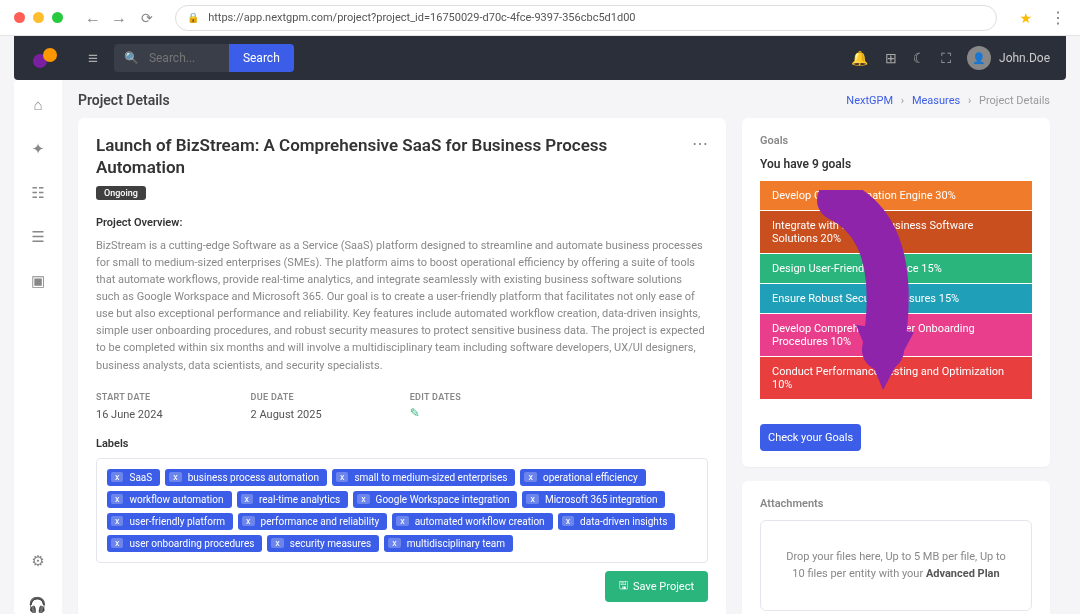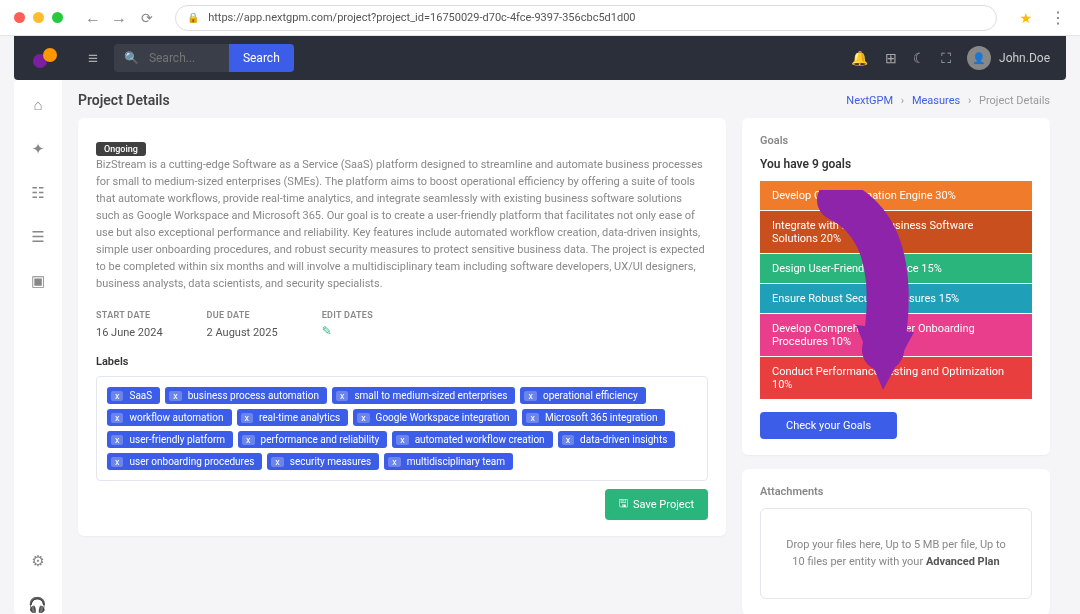--- a/index.html
+++ b/index.html
@@ -39,39 +39,39 @@
 .cols{display:flex;gap:16px}
 .left-col{flex:1;min-width:0}
 .right-col{width:308px;flex-shrink:0}
 .card{background:#fff;border-radius:6px;padding:16px 18px;margin-bottom:14px;box-shadow:0 1px 2px rgba(0,0,0,0.04)}
 .proj-title-row{display:flex;justify-content:space-between;align-items:flex-start}
 .proj-title{font-size:17px;font-weight:600;color:#333;line-height:1.3}
 .more-dots{color:#888;font-size:16px;cursor:pointer}
 .badge{display:inline-block;background:#404040;color:#fff;font-size:9px;padding:2px 8px;border-radius:3px;margin-top:8px;font-weight:500}
 .section-label{font-size:11px;font-weight:600;color:#333;margin-top:16px;margin-bottom:8px}
 .overview-text{font-size:11px;color:#888;line-height:1.55}
-.dates-row{display:flex;gap:44px;margin-top:18px}
+.dates-row{display:flex;gap:88px;margin-top:18px}
 .date-col .date-label{font-size:9px;color:#888;font-weight:600;letter-spacing:0.3px}
 .date-col .date-val{font-size:11px;color:#555;margin-top:6px}
 .edit-icon{color:#2ab57d;font-size:12px;cursor:pointer;margin-top:4px;display:inline-block}
 .labels-box{border:1px solid #e3e6ef;border-radius:4px;padding:10px;margin-top:8px;display:flex;flex-wrap:wrap;gap:5px}
 .tag{background:#3b5de7;color:#fff;font-size:10px;padding:3px 8px 3px 4px;border-radius:3px;display:inline-flex;align-items:center;gap:6px}
 .tag .x{background:rgba(255,255,255,0.25);border-radius:2px;padding:0 4px;font-size:9px;cursor:pointer}
 .save-labels-row{display:flex;justify-content:flex-end;margin-top:8px}
 .save-btn{background:#2ab57d;color:#fff;border:none;padding:6px 14px;font-size:11px;border-radius:4px;cursor:pointer;display:flex;align-items:center;gap:5px}
 .panel-title{font-size:11px;color:#888;font-weight:600;margin-bottom:10px}
 .goals-count{font-size:12px;font-weight:600;color:#333;margin-bottom:10px}
 .goal-bar{color:#fff;font-size:11px;padding:8px 12px;margin-bottom:1px}
 .goal-bar.g0{background:#f07b2b}
 .goal-bar.g1{background:#c94f1f}
 .goal-bar.g2{background:#2ab57d}
 .goal-bar.g3{background:#1fa0b8}
 .goal-bar.g4{background:#e83e8c}
 .goal-bar.g5{background:#e83e3e}
-.check-goals-btn{background:#3b5de7;color:#fff;border:none;padding:7px 26px;font-size:11px;border-radius:4px;margin-top:12px;cursor:pointer}
+.check-goals-btn{background:#3b5de7;color:#fff;border:none;padding:7px 8px;font-size:11px;border-radius:4px;margin-top:24px;cursor:pointer}
 .dropzone{border:1px solid #e3e6ef;border-radius:6px;padding:28px 18px;text-align:center;font-size:11px;color:#888;line-height:1.5;margin-top:8px}
 .dropzone b{color:#555}
 .overlay-arrow{position:absolute;left:808px;top:190px;width:120px;height:230px;pointer-events:none;z-index:10}
 </style>
 </head>
 <body>
 
 <div class="browser-chrome">
   <div class="dot r"></div>
   <div class="dot y"></div>
@@ -136,21 +136,26 @@
         <a href="#">Measures</a>
         <span class="sep">›</span>
         <span>Project Details</span>
       </div>
     </div>
 
     <div class="cols">
       <div class="left-col">
 
         <div class="card">
+          <div class="proj-title-row">
+            <div class="proj-title">Launch of BizStream: A Comprehensive SaaS for Business Process Automation</div>
+            <span class="more-dots">⋯</span>
+          </div>
           <span class="badge">Ongoing</span>
+          <div class="section-label">Project Overview:</div>
           <div class="overview-text">BizStream is a cutting-edge Software as a Service (SaaS) platform designed to streamline and automate business processes for small to medium-sized enterprises (SMEs). The platform aims to boost operational efficiency by offering a suite of tools that automate workflows, provide real-time analytics, and integrate seamlessly with existing business software solutions such as Google Workspace and Microsoft 365. Our goal is to create a user-friendly platform that facilitates not only ease of use but also exceptional performance and reliability. Key features include automated workflow creation, data-driven insights, simple user onboarding procedures, and robust security measures to protect sensitive business data. The project is expected to be completed within six months and will involve a multidisciplinary team including software developers, UX/UI designers, business analysts, data scientists, and security specialists.</div>
 
           <div class="dates-row">
             <div class="date-col">
               <div class="date-label">START DATE</div>
               <div class="date-val">16 June 2024</div>
             </div>
             <div class="date-col">
               <div class="date-label">DUE DATE</div>
               <div class="date-val">2 August 2025</div>

